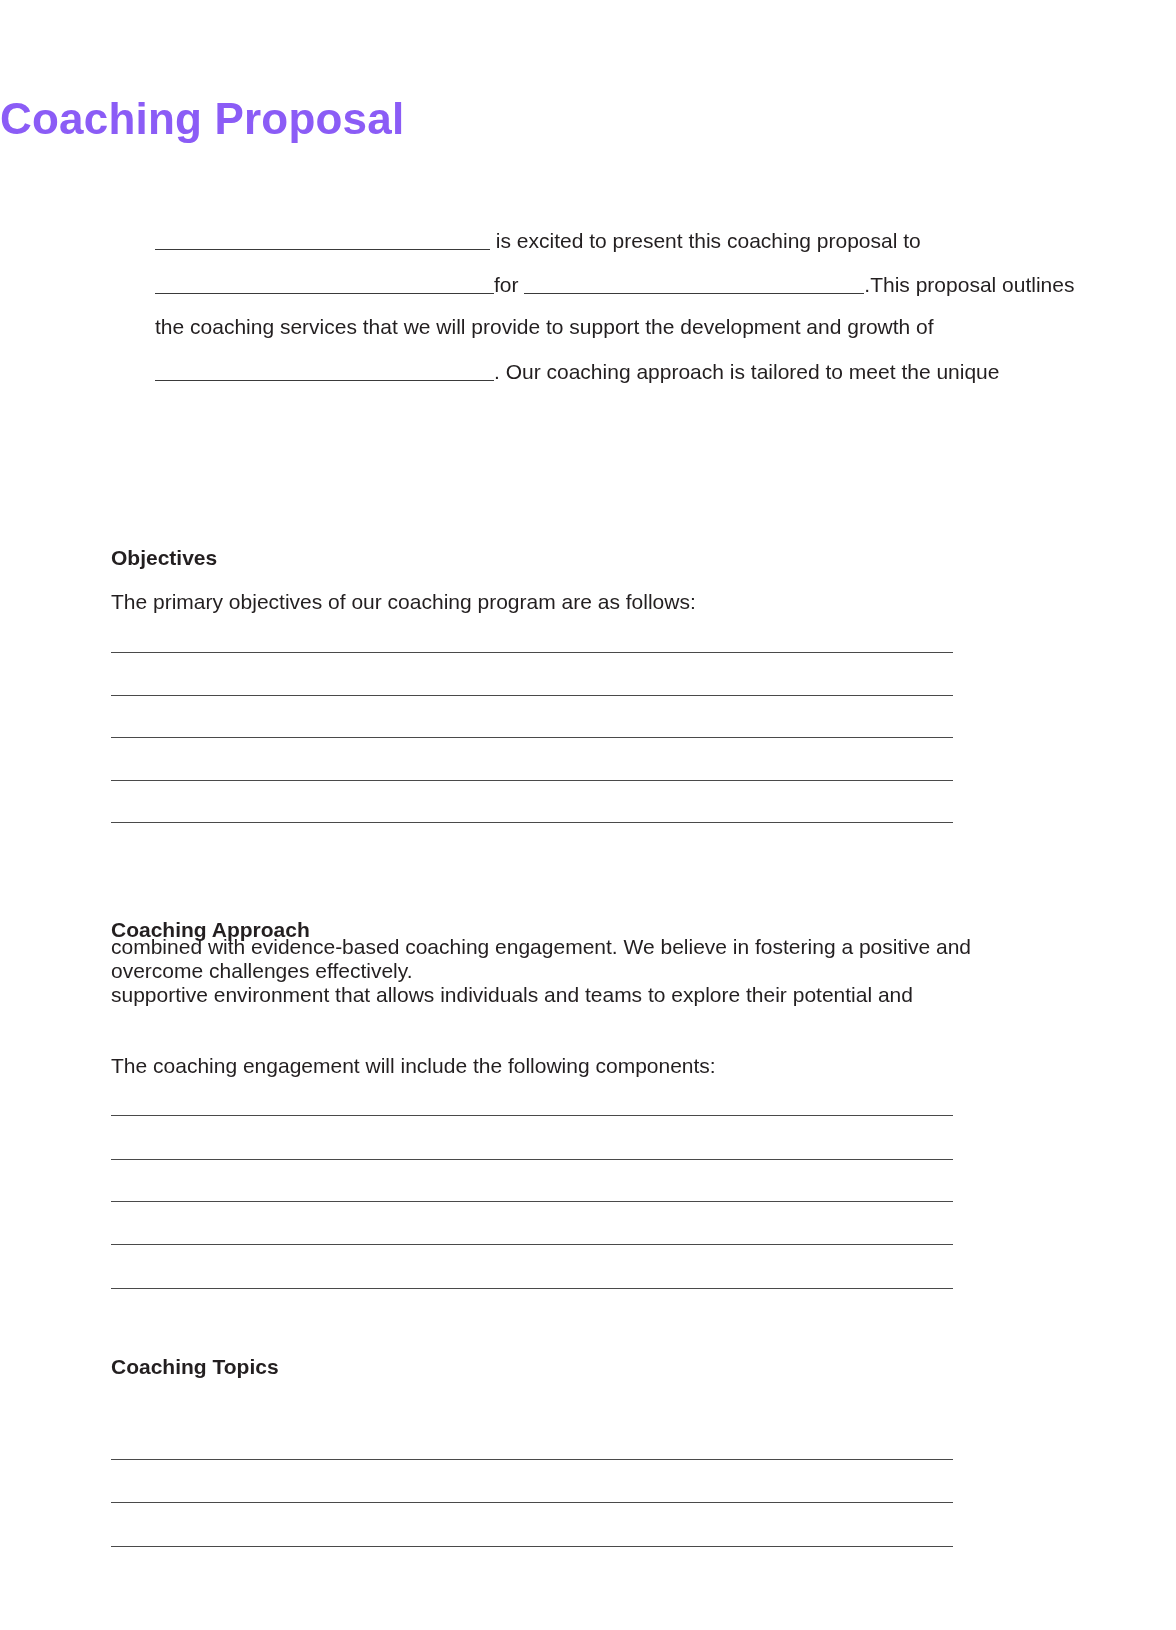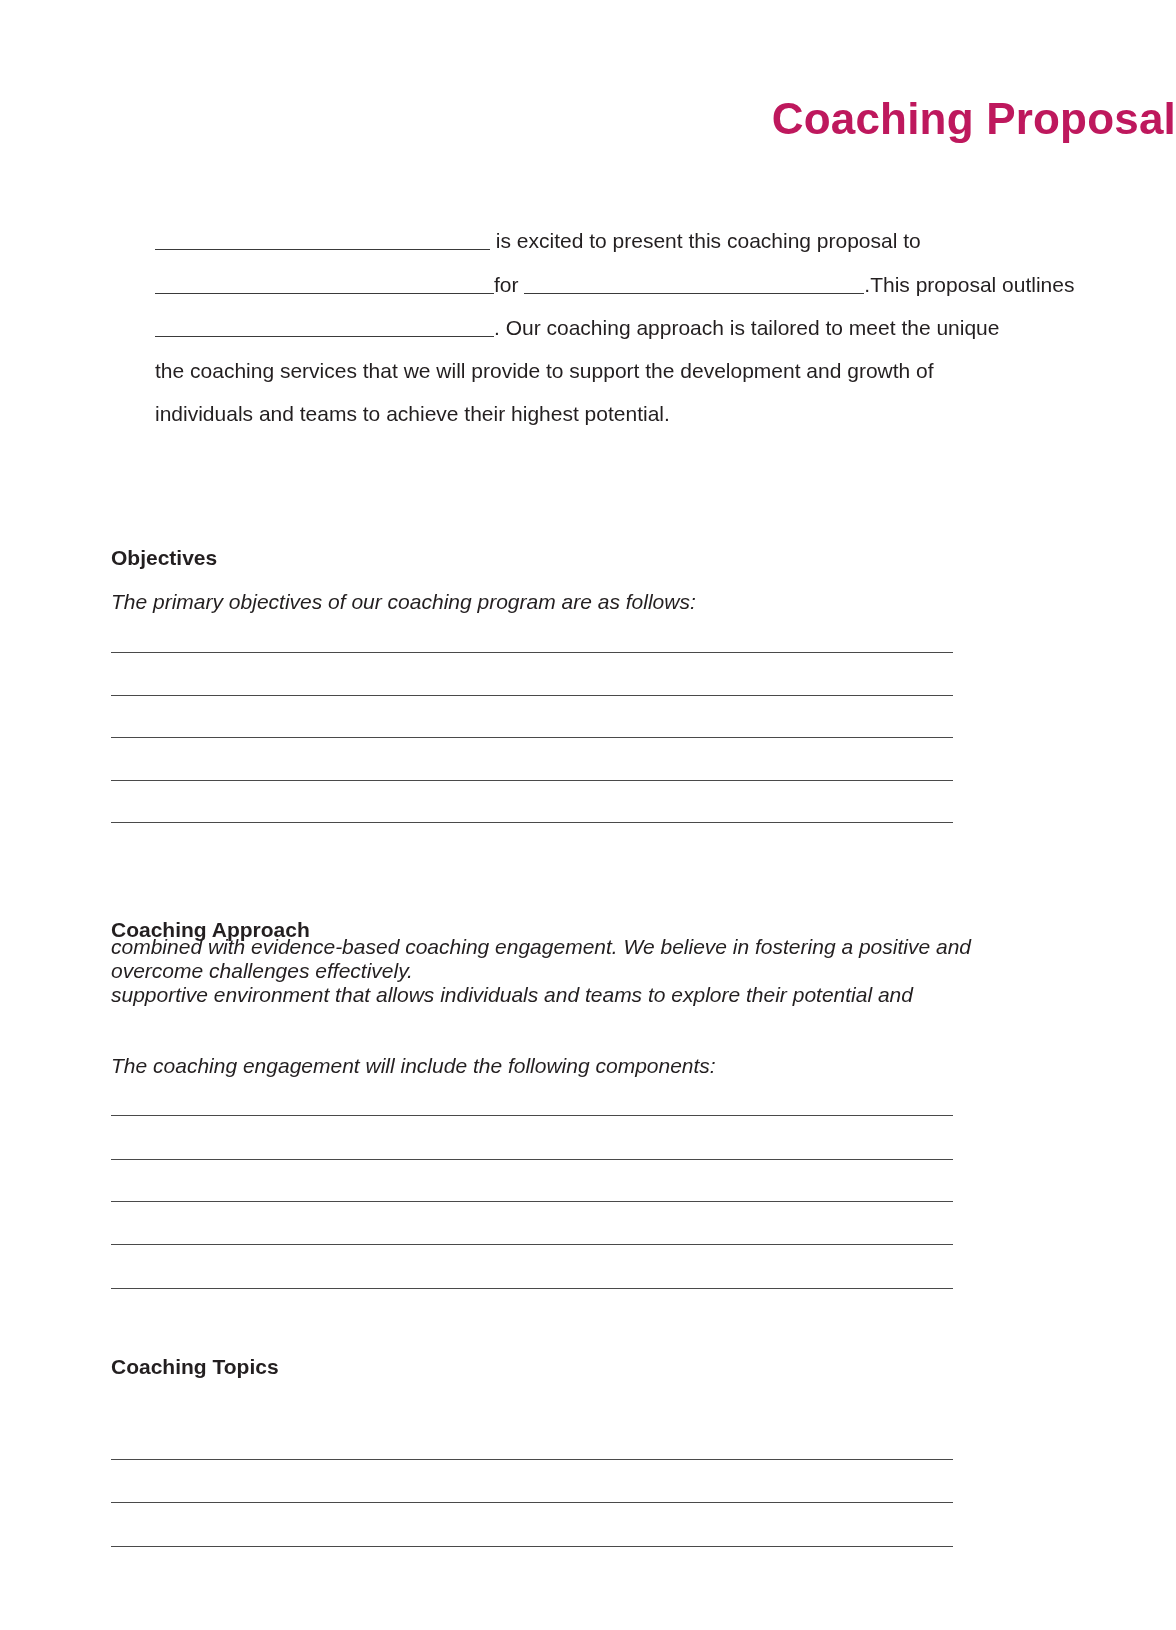--- a/index.html
+++ b/index.html
@@ -3,41 +3,41 @@
 <meta charset="utf-8">
 <style>
   html, body { margin: 0; padding: 0; background: #ffffff; }
   body {
     width: 1176px; height: 1630px; position: relative; overflow: hidden;
     font-family: "Liberation Sans", sans-serif; color: #231f20;
   }
   .page { position: absolute; left: 0; top: 0; width: 1176px; height: 1630px; }
   .title {
     position: absolute; left: 0; width: 1176px; top: 94px;
-    text-align: right; font-size: 44px; font-weight: bold; letter-spacing: 0.2px;
-    color: #be185d; margin: 0;
+    text-align: left; font-size: 44px; font-weight: bold; letter-spacing: 0.2px;
+    color: #8b5cf6; margin: 0;
   }
   .intro { position: absolute; left: 111px; top: 228px; width: 960px; margin-left: 44px; }
   .intro-line {
     height: 43.6px; font-size: 21px; line-height: 24px; white-space: nowrap;
   }
   .blank-inline {
     display: inline-block; border-bottom: 1.6px solid #3a3a3a;
     height: 19px; vertical-align: baseline; position: relative; top: 2px;
   }
   .b335 { width: 335px; }
   .b339 { width: 339px; }
   .b340 { width: 340px; }
   .b337 { width: 337px; }
 
   .section-heading {
     position: absolute; left: 111px; font-size: 21px; font-weight: bold; margin: 0;
   }
   .section-text {
-    position: absolute; left: 111px; font-size: 21px; line-height: 24px; margin: 0; width: 930px; font-style: italic;
+    position: absolute; left: 111px; font-size: 21px; line-height: 24px; margin: 0; width: 930px;
   }
   .blank-line {
     position: absolute; left: 111px; width: 842px; height: 0;
     border-top: 1.8px solid #4a4a4a;
   }
 </style>
 </head>
 <body>
 
 <div class="page">
@@ -45,27 +45,24 @@
   <h1 class="title">Coaching Proposal</h1>
 
   <div class="intro">
     <div class="intro-line">
       <span class="blank-inline b335"></span><span> is excited to present this coaching proposal to</span>
     </div>
     <div class="intro-line">
       <span class="blank-inline b339"></span><span>for </span><span class="blank-inline b340"></span><span>.This proposal outlines</span>
     </div>
     <div class="intro-line">
-      <span class="blank-inline b339"></span><span>. Our coaching approach is tailored to meet the unique</span>
-    </div>
-    <div class="intro-line">
       <span>the coaching services that we will provide to support the development and growth of</span>
     </div>
     <div class="intro-line">
-      <span>individuals and teams to achieve their highest potential.</span>
+      <span class="blank-inline b339"></span><span>. Our coaching approach is tailored to meet the unique</span>
     </div>
   </div>
 
   <h2 class="section-heading" style="top:546px;">Objectives</h2>
   <p class="section-text" style="top:590px;">The primary objectives of our coaching program are as follows:</p>
   <div>
     <div class="blank-line" style="top:652px;"></div>
     <div class="blank-line" style="top:695px;"></div>
     <div class="blank-line" style="top:737px;"></div>
     <div class="blank-line" style="top:780px;"></div>

